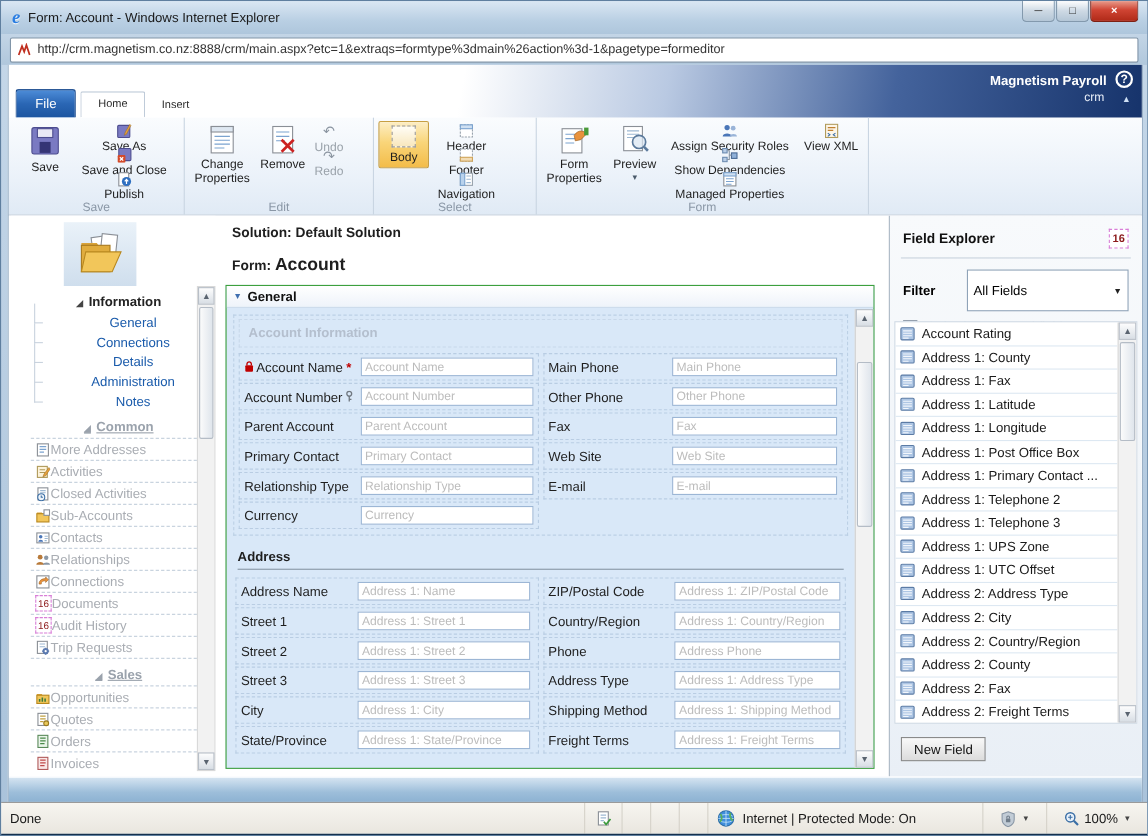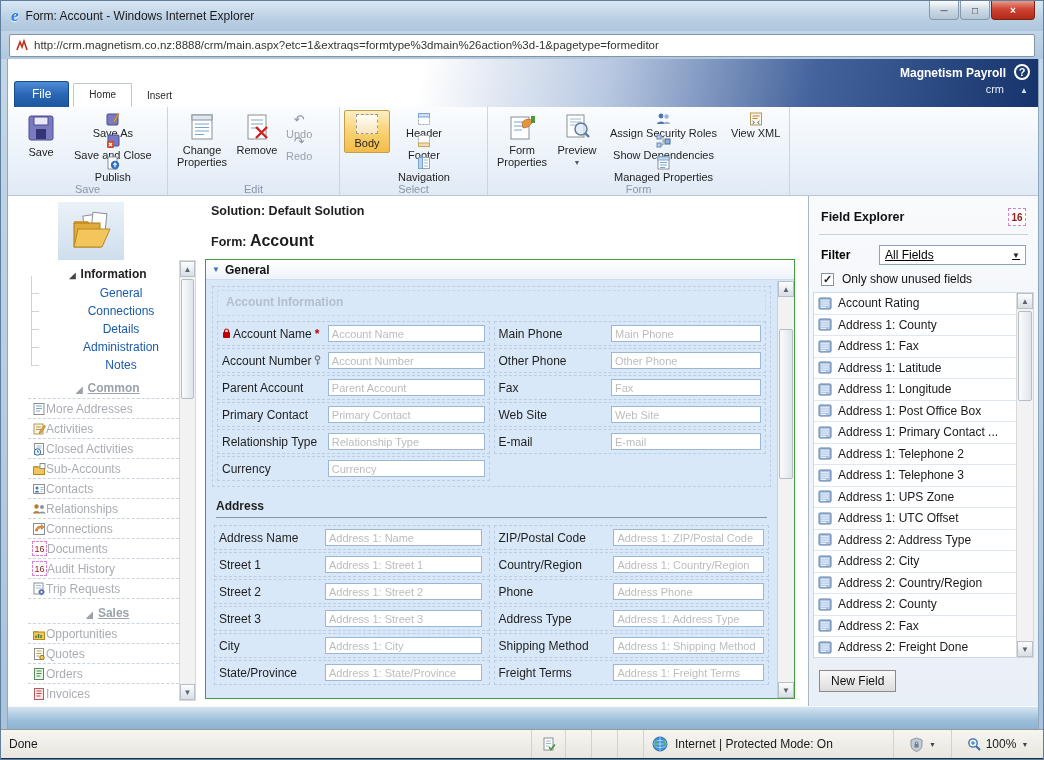--- a/index.html
+++ b/index.html
@@ -128,21 +128,21 @@
   .req { color:#c00000; font-weight:bold; margin-left:1px; }
   
   .fx { position:absolute; left:800px; top:0; width:230px; height:510px;
     background:linear-gradient(#f8fafc,#e9eff6); border-left:1px solid #a9b6c4; }
   .fx-title { display:flex; justify-content:space-between; align-items:center;
     margin:12px 12px 8px; font-weight:bold; font-size:12.5px; color:#111; }
   .fx-hr { border-top:1px solid #c8d2dd; margin:0 10px; }
   .fx-filter { display:flex; align-items:center; margin:10px 12px 7px; }
   .fx-filter .flt { font-weight:bold; font-size:12px; width:58px; }
   .fx-select { flex:1; height:20px; background:#fff; border:1px solid #8fa3b8;
-    display:flex; align-items:center; justify-content:space-between; padding:0 5px; font-size:12px;text-decoration:underline; }
+    display:flex; align-items:center; justify-content:space-between; padding:18px 5px; font-size:12px; }
   .fx-select .arr { font-size:8px; color:#222; }
   .fx-check { display:flex; align-items:center; gap:8px; margin:2px 12px 8px; font-size:12px; color:#111; }
   .cbx { width:13px; height:13px; border:1px solid #8a97a6; background:#fff; display:flex;
     align-items:center; justify-content:center; font-size:11px; font-weight:bold; color:#222; }
   .fx-list { position:absolute; left:4px; right:4px; top:96px; height:366px;
     background:#fff; border:1px solid #cfd9e4; overflow:hidden; }
   .fx-items { position:absolute; left:0; right:17px; top:0; bottom:0; overflow:hidden; }
   .fx-item { display:flex; align-items:center; gap:6px; height:21.5px; padding-left:4px;
     border-bottom:1px solid #dde8f2; font-size:12px; color:#1a1a1a; white-space:nowrap; }
   .fx-scroll { position:absolute; top:0; right:0; bottom:0; width:17px; background:#f2f2f2;
@@ -925,21 +925,21 @@
               </span>
               <span>Address 2: Fax</span>
             </div>
           <div class="fx-item">
               <span class="ic">
                 <svg width="14" height="13" viewBox="0 0 14 13">
                   <rect x="1" y="1" width="12" height="11" rx="1" fill="#aec6e4" stroke="#5b7ba5"></rect>
                   <path d="M3 3.8h8M3 6h8M3 8.2h8M3 10.4h5" stroke="#f2f6fb"></path>
                 </svg>
               </span>
-              <span>Address 2: Freight Done</span>
+              <span>Address 2: Freight Terms</span>
             </div>
         </div>
         <div class="fx-scroll">
           <span class="sbtn up">▲</span>
           <span class="sthumb" style="top:18px; height:90px;"></span>
           <span class="sbtn down">▼</span>
         </div>
       </div>
       <button class="fx-new">New Field</button>
     </div>

